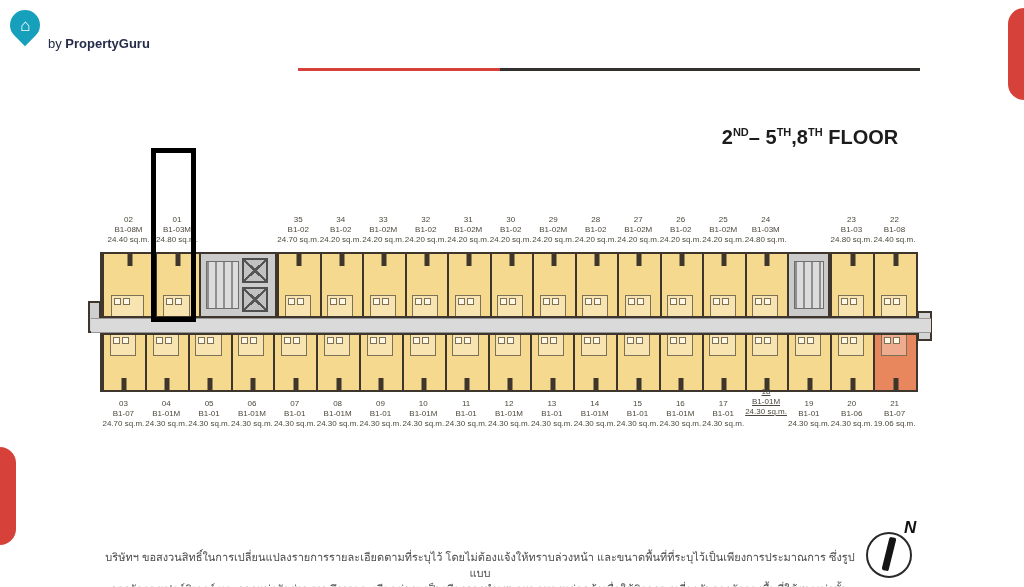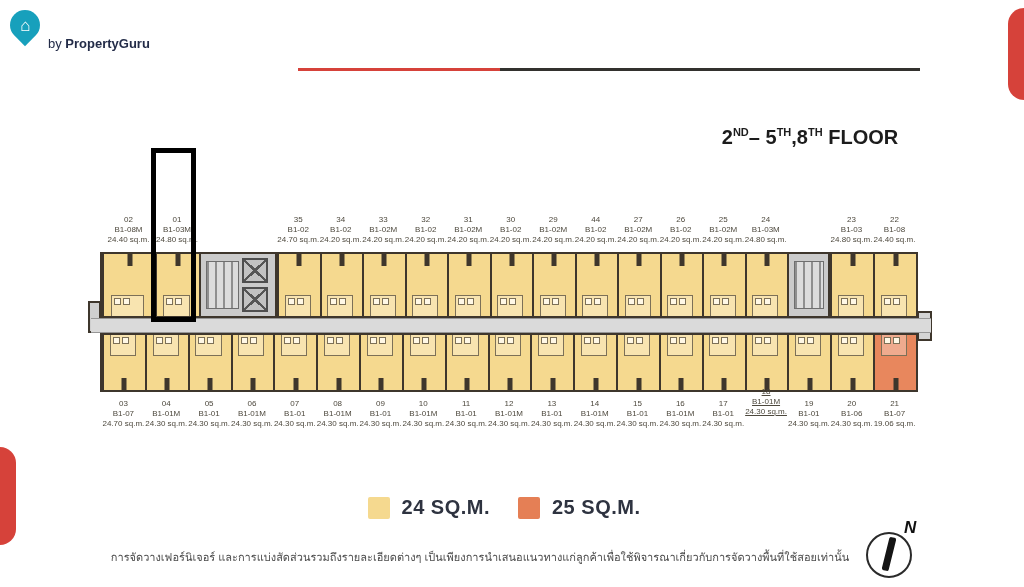--- a/index.html
+++ b/index.html
@@ -138,21 +138,21 @@
           <div>30</div>
           <div>B1-02</div>
           <div>24.20 sq.m.</div>
         </div>
         <div class="ulabel" style="left: 553.25px; top: 215px;">
           <div>29</div>
           <div>B1-02M</div>
           <div>24.20 sq.m.</div>
         </div>
         <div class="ulabel" style="left: 595.75px; top: 215px;">
-          <div>44</div>
+          <div>28</div>
           <div>B1-02</div>
           <div>24.20 sq.m.</div>
         </div>
         <div class="ulabel" style="left: 638.25px; top: 215px;">
           <div>27</div>
           <div>B1-02M</div>
           <div>24.20 sq.m.</div>
         </div>
         <div class="ulabel" style="left: 680.75px; top: 215px;">
           <div>26</div>
@@ -533,31 +533,26 @@
         </div>
         <div class="ulabel" style="left: 894.579px; top: 399px;">
           <div>21</div>
           <div>B1-07</div>
           <div>19.06 sq.m.</div>
         </div>
       </div>
     <div id="highlight"></div>
   </div>
 
-  <div class="legend">
-    <span class="sw" style="background: rgb(245, 217, 143);"></span>
-    <span class="lg-label">24 SQ.M.</span>
-    <span class="sw" style="background: rgb(229, 127, 85);"></span>
-    <span class="lg-label">25 SQ.M.</span>
-  </div>
 
   <div class="compass">
     <span class="n">N</span>
     <div class="circle">
       <div class="needle"></div>
     </div>
   </div>
 
   <div class="disclaimer">
+    <div>บริษัทฯ ขอสงวนสิทธิ์ในการเปลี่ยนแปลงรายการรายละเอียดตามที่ระบุไว้ โดยไม่ต้องแจ้งให้ทราบล่วงหน้า และขนาดพื้นที่ที่ระบุไว้เป็นเพียงการประมาณการ ซึ่งรูปแบบ</div>
     <div>การจัดวางเฟอร์นิเจอร์ และการแบ่งสัดส่วนรวมถึงรายละเอียดต่างๆ เป็นเพียงการนำเสนอแนวทางแก่ลูกค้าเพื่อใช้พิจารณาเกี่ยวกับการจัดวางพื้นที่ใช้สอยเท่านั้น</div>
   </div>
 
 </div>
 
 </body></html>

